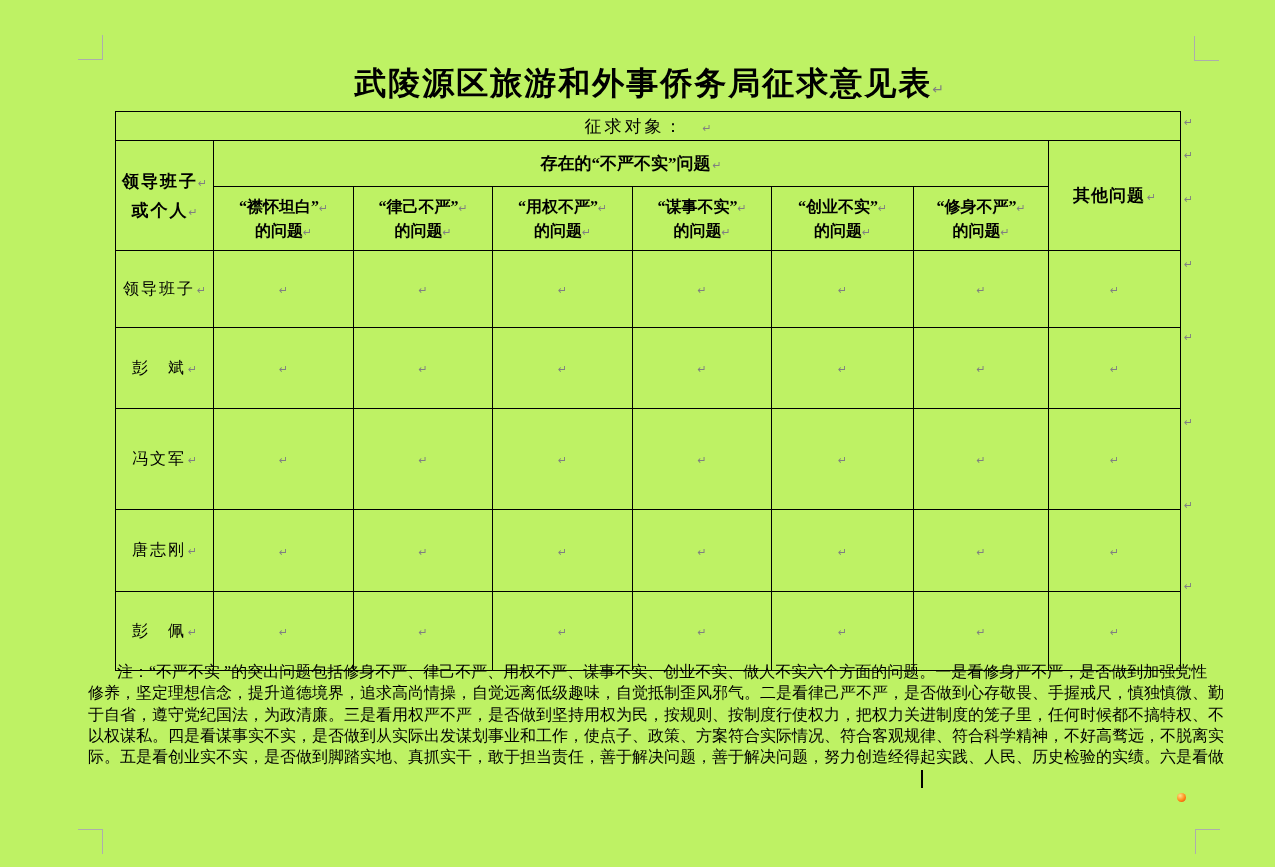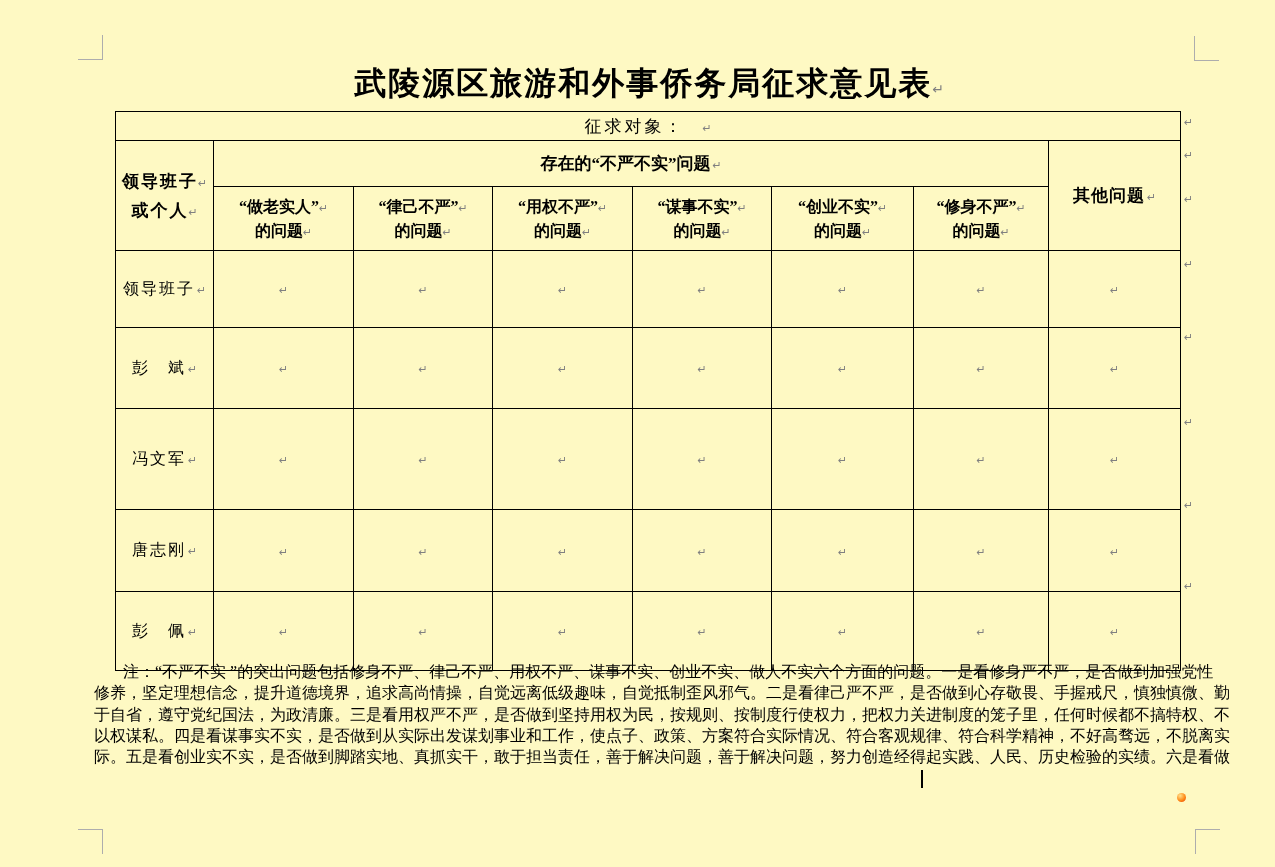--- a/index.html
+++ b/index.html
@@ -1,18 +1,18 @@
 <!DOCTYPE html>
 <html><head>
 <meta charset="utf-8">
 <style>
   * { margin:0; padding:0; box-sizing:border-box; }
   html,body { background:#ffffff; }
   .page {
-    position:relative; width:1275px; height:867px; background:#fef9c3;
+    position:relative; width:1275px; height:867px; background:#bef264;
     font-family:"Liberation Serif","DejaVu Serif",serif; color:#000; overflow:hidden;
   }
   
   .crop { position:absolute; width:25px; height:25px; }
   .crop-tl { left:78px;  top:35px;  border-right:1px solid #adadad; border-bottom:1px solid #adadad; }
   .crop-tr { left:1194px; top:36px; border-left:1px solid #adadad;  border-bottom:1px solid #adadad; }
   .crop-bl { left:78px;  top:829px; border-right:1px solid #adadad; border-top:1px solid #adadad; }
   .crop-br { left:1195px; top:829px; border-left:1px solid #adadad; border-top:1px solid #adadad; }
   
   .title {
@@ -45,21 +45,21 @@
   td.other-cell { font-size:17px; font-weight:bold; letter-spacing:1px;margin-top:32px; }
   td.rowhead-cell { font-size:17px; font-weight:bold; letter-spacing:2px; }
   td.rowhead-cell .hl { line-height:29px; }
   td.sub-cell { font-size:16px; font-weight:bold; }
   td.sub-cell .hl { line-height:24px; }
   td.name-cell { font-size:16px; letter-spacing:2px; }
   
   .eor { position:absolute; left:1184px; }
   
   .note {
-    position:absolute; left:94px; top:661px; width:1095px;
+    position:absolute; left:88px; top:661px; width:1095px;
     font-size:16px; line-height:21.3px;
   }
   .note .line { white-space:nowrap; }
   .note .line-first { text-indent:29px; }
   
   .caret { position:absolute; left:921px; top:770px; width:2px; height:18px; background:#000; }
   
   .dot {
     position:absolute; left:1177px; top:793px; width:9px; height:9px; border-radius:50%;
     background:radial-gradient(circle at 35% 30%, #ffe08a 0%, #ff8c1a 55%, #e63900 100%);
@@ -95,21 +95,21 @@
     <tr class="r-band">
       <td rowspan="2" class="rowhead-cell">
         <div class="hl"><span>领导班子</span><span class="pm">↵</span></div>
         <div class="hl"><span>或个人</span><span class="pm">↵</span></div>
       </td>
       <td colspan="6" class="band-cell"><span>存在的“不严不实”问题</span><span class="pm pm-after">↵</span></td>
       <td rowspan="2" class="other-cell"><span>其他问题</span><span class="pm pm-after">↵</span></td>
     </tr>
     <tr class="r-sub">
       <td class="sub-cell">
-        <div class="hl"><span>“做老实人”</span><span class="pm">↵</span></div>
+        <div class="hl"><span>“襟怀坦白”</span><span class="pm">↵</span></div>
         <div class="hl"><span>的问题</span><span class="pm">↵</span></div>
       </td>
       <td class="sub-cell">
         <div class="hl"><span>“律己不严”</span><span class="pm">↵</span></div>
         <div class="hl"><span>的问题</span><span class="pm">↵</span></div>
       </td>
       <td class="sub-cell">
         <div class="hl"><span>“用权不严”</span><span class="pm">↵</span></div>
         <div class="hl"><span>的问题</span><span class="pm">↵</span></div>
       </td>

